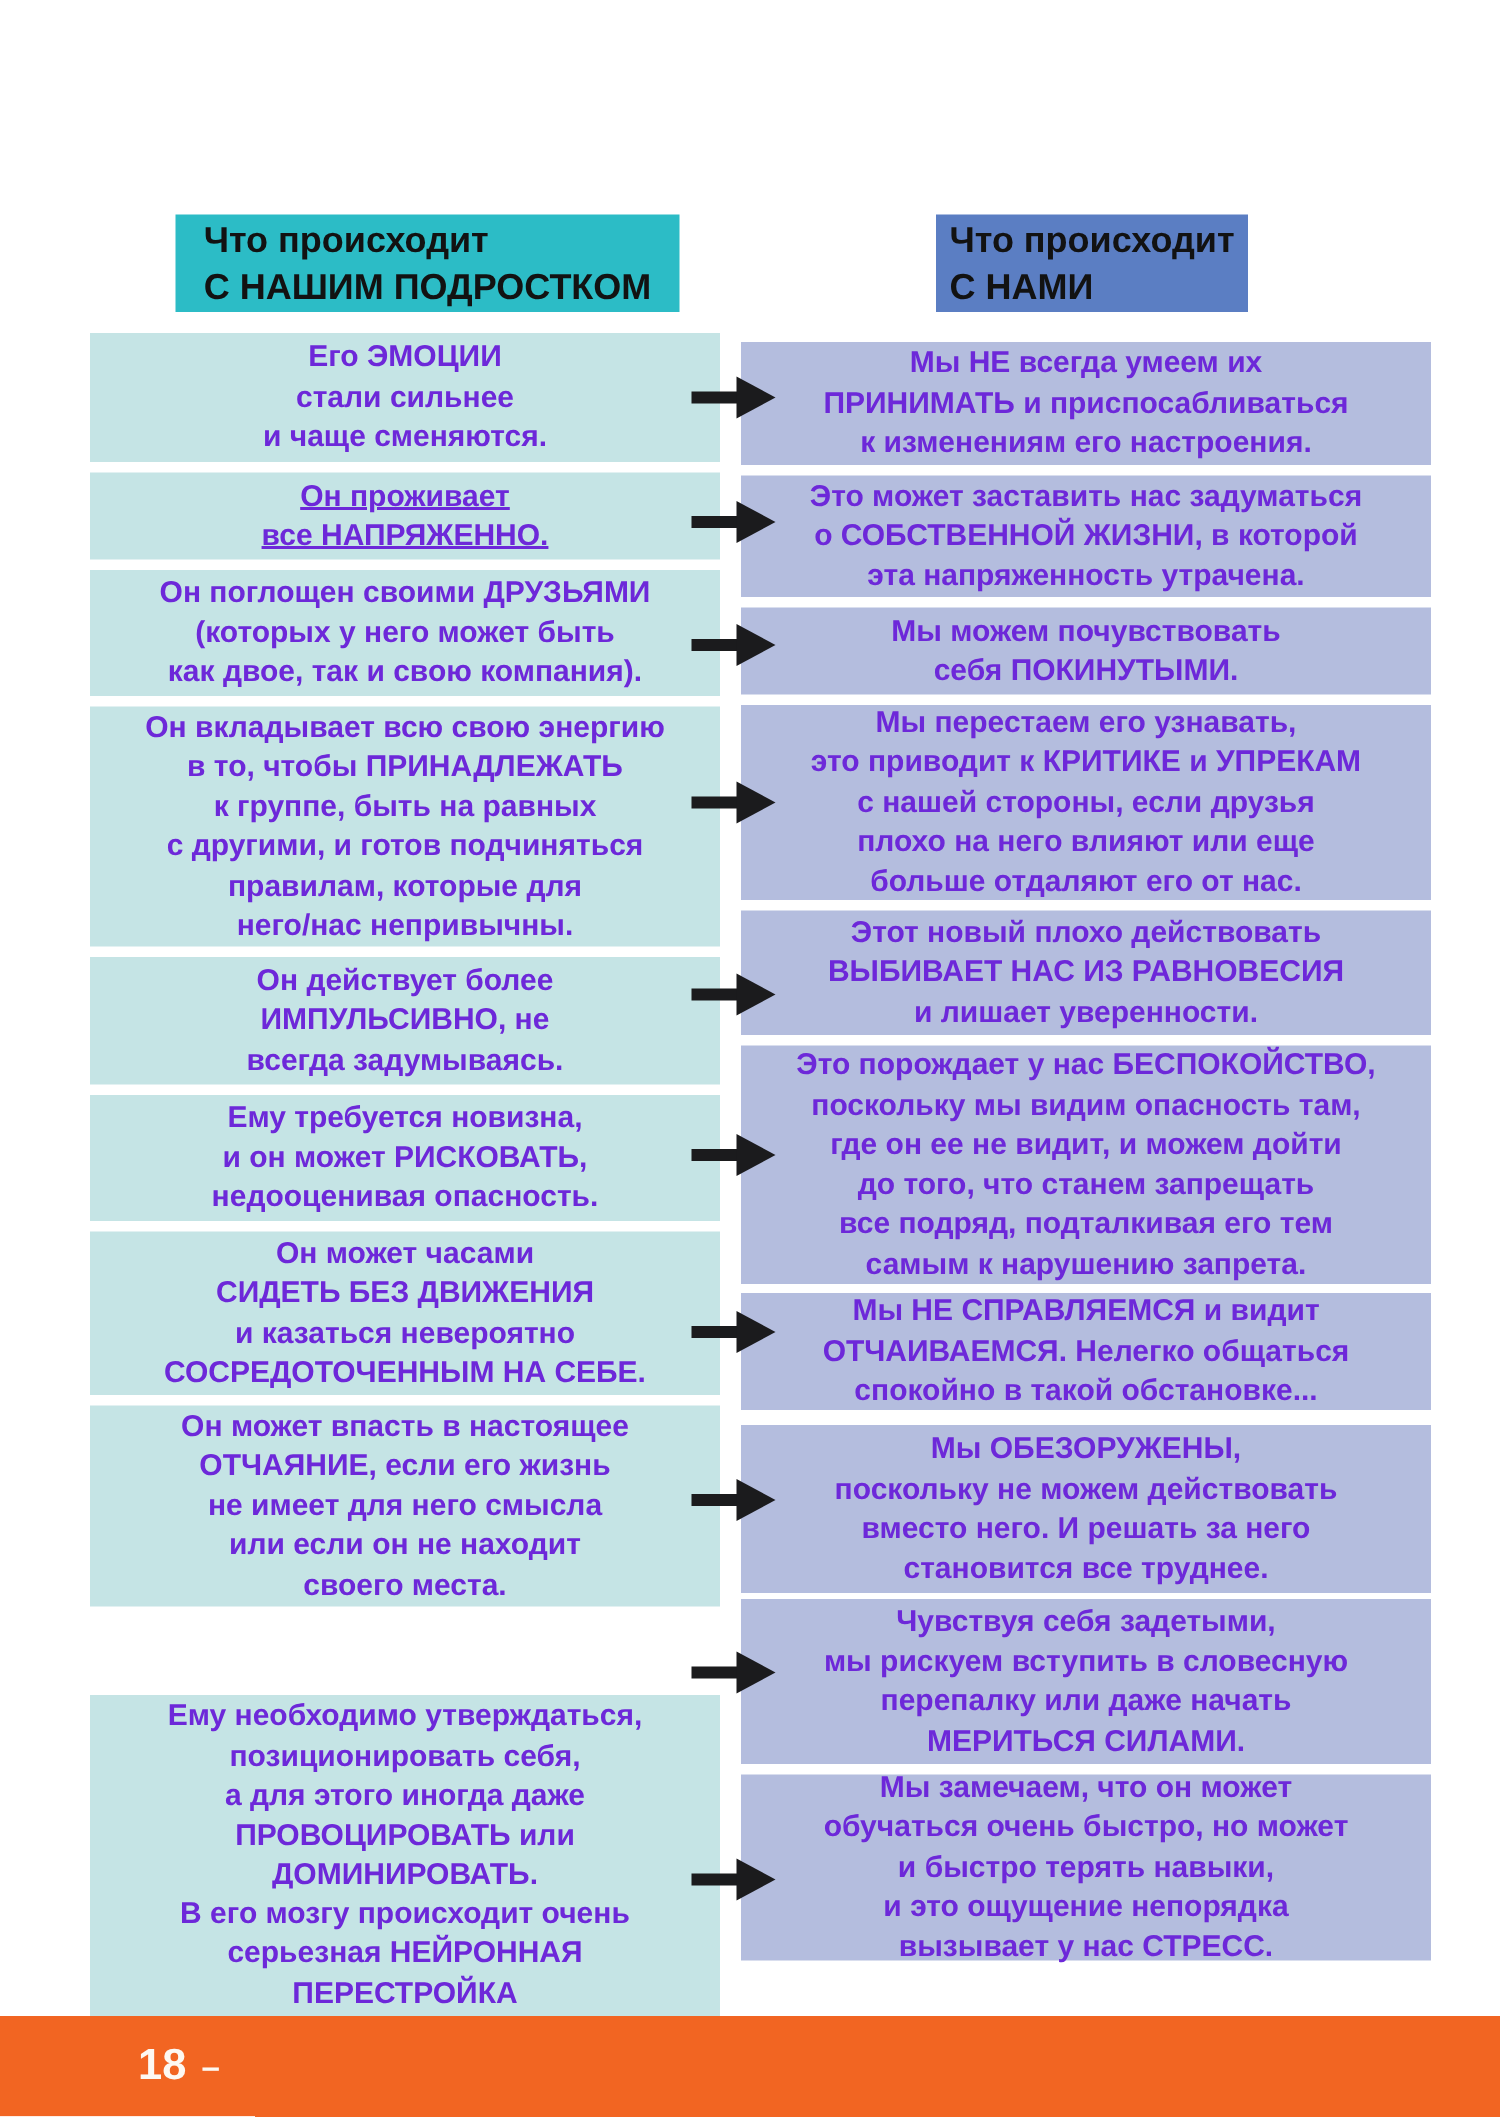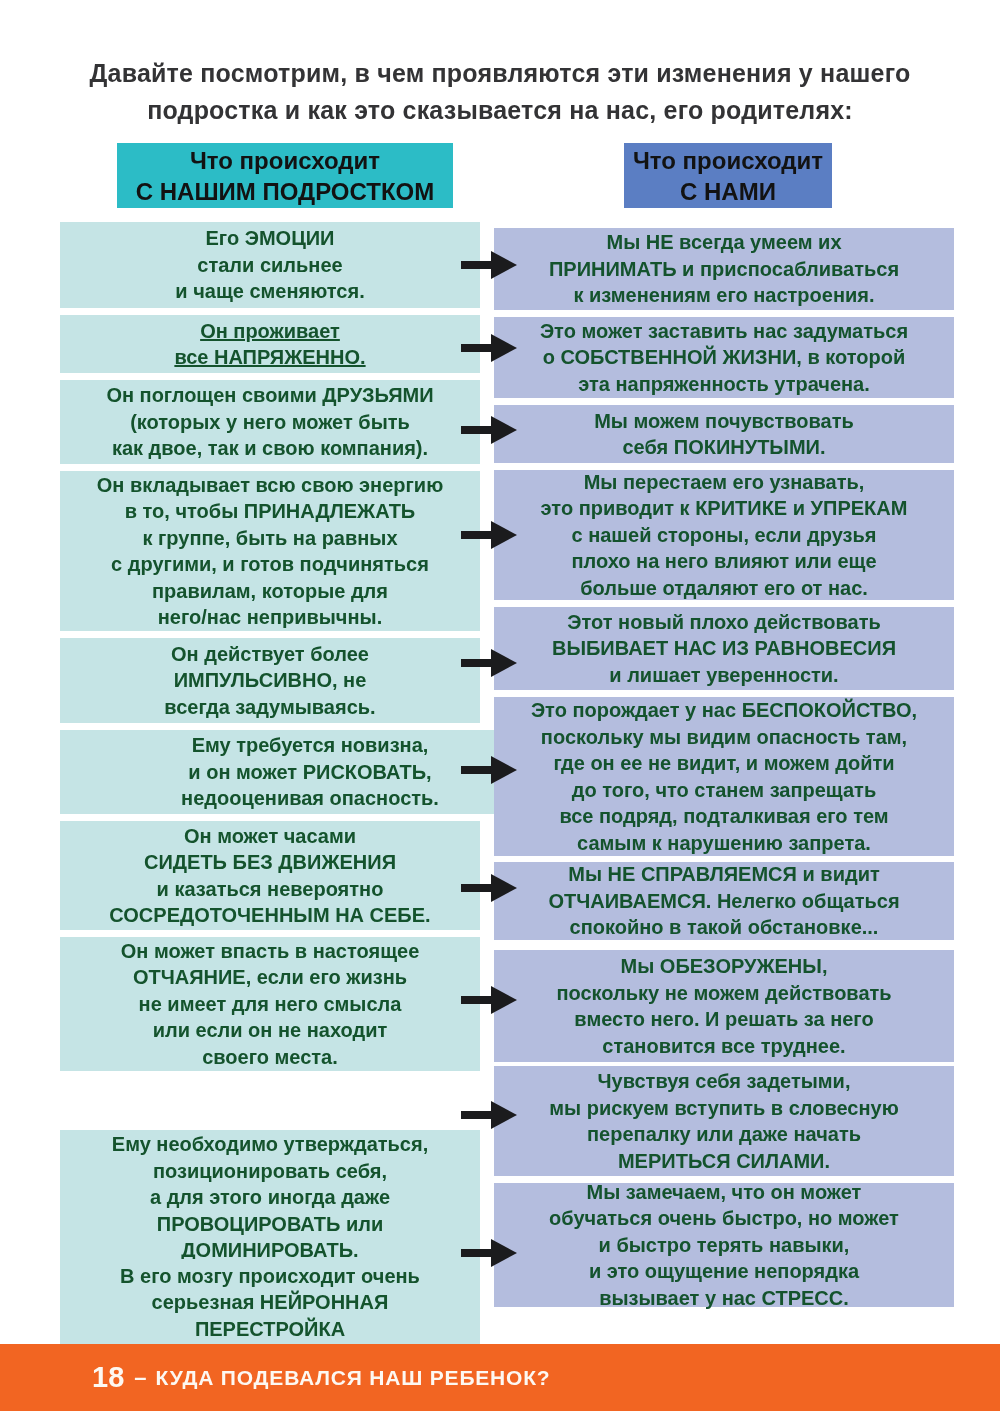--- a/index.html
+++ b/index.html
@@ -19,30 +19,30 @@
     color:#333335;
     white-space:pre-line;
     letter-spacing:.2px;
   }
   .col-header{
     position:absolute;
     top:143px;height:65px;
     display:flex;align-items:center;justify-content:center;
     font-size:24px;line-height:31px;
     font-weight:bold;color:#121212;
-    text-align:center;white-space:pre-line;
+    white-space:pre-line;
   }
   .col-header.teen{left:117px;width:336px;background:var(--teen-header-bg);}
   .col-header.parents{left:624px;width:208px;background:var(--parents-header-bg);}
   .cell{
     position:absolute;
     display:flex;align-items:center;justify-content:center;
     text-align:center;
     font-size:20px;line-height:26.5px;
-    font-weight:bold;color:#14532d;
+    font-weight:bold;color:#6d28d9;
     white-space:pre-line;
   }
   .cell.teen{left:60px;width:420px;background:var(--teen-box-bg);}
   .cell.parents{left:494px;width:460px;background:var(--parents-box-bg);}
   .arrow{
     position:absolute;left:461px;width:56px;height:28px;
   }
   .arrow .shaft{
     position:absolute;left:0;top:10px;width:34px;height:8px;
     background:var(--arrow-color);
@@ -62,22 +62,20 @@
   }
   .footer .num{font-size:29px;font-weight:bold;}
   .footer .sep{font-size:22px;font-weight:bold;margin:0 9px 0 10px;}
   .footer .book{font-size:21px;font-weight:bold;letter-spacing:.8px;}
 </style>
 </head>
 <body>
 
 <div class="page">
 
-  <div class="page-title">Давайте посмотрим, в чем проявляются эти изменения у нашего
-подростка и как это сказывается на нас, его родителях:</div>
 
   <div class="col-header teen">Что происходит
 С НАШИМ ПОДРОСТКОМ</div>
 
   <div class="col-header parents">Что происходит
 С НАМИ</div>
 
   <div id="comparison-table">
       <div class="cell teen" style="top: 222px; height: 86px;">Его ЭМОЦИИ
 стали сильнее
@@ -125,21 +123,21 @@
       <div class="cell teen" style="top: 638px; height: 85px;">Он действует более
 ИМПУЛЬСИВНО, не
 всегда задумываясь.</div>
       <div class="cell parents" style="top: 607px; height: 83px;">Этот новый плохо действовать
 ВЫБИВАЕТ НАС ИЗ РАВНОВЕСИЯ
 и лишает уверенности.</div>
       <div class="arrow" style="top: 649px;">
         <span class="shaft"></span>
         <span class="head"></span>
       </div>
-      <div class="cell teen" style="top: 730px; height: 84px; padding-left: 40px;">Ему требуется новизна,
+      <div class="cell teen" style="top: 730px; height: 84px;">Ему требуется новизна,
 и он может РИСКОВАТЬ,
 недооценивая опасность.</div>
       <div class="cell parents" style="top: 697px; height: 159px;">Это порождает у нас БЕСПОКОЙСТВО,
 поскольку мы видим опасность там,
 где он ее не видит, и можем дойти
 до того, что станем запрещать
 все подряд, подталкивая его тем
 самым к нарушению запрета.</div>
       <div class="arrow" style="top: 756px;">
         <span class="shaft"></span>
@@ -192,16 +190,15 @@
 вызывает у нас СТРЕСС.</div>
       <div class="arrow" style="top: 1239px;">
         <span class="shaft"></span>
         <span class="head"></span>
       </div>
     </div>
 
   <div class="footer">
     <span class="num">18</span>
     <span class="sep">–</span>
-    <span class="book">КУДА ПОДЕВАЛСЯ НАШ РЕБЕНОК?</span>
   </div>
 
 </div>
 
 </body></html>

